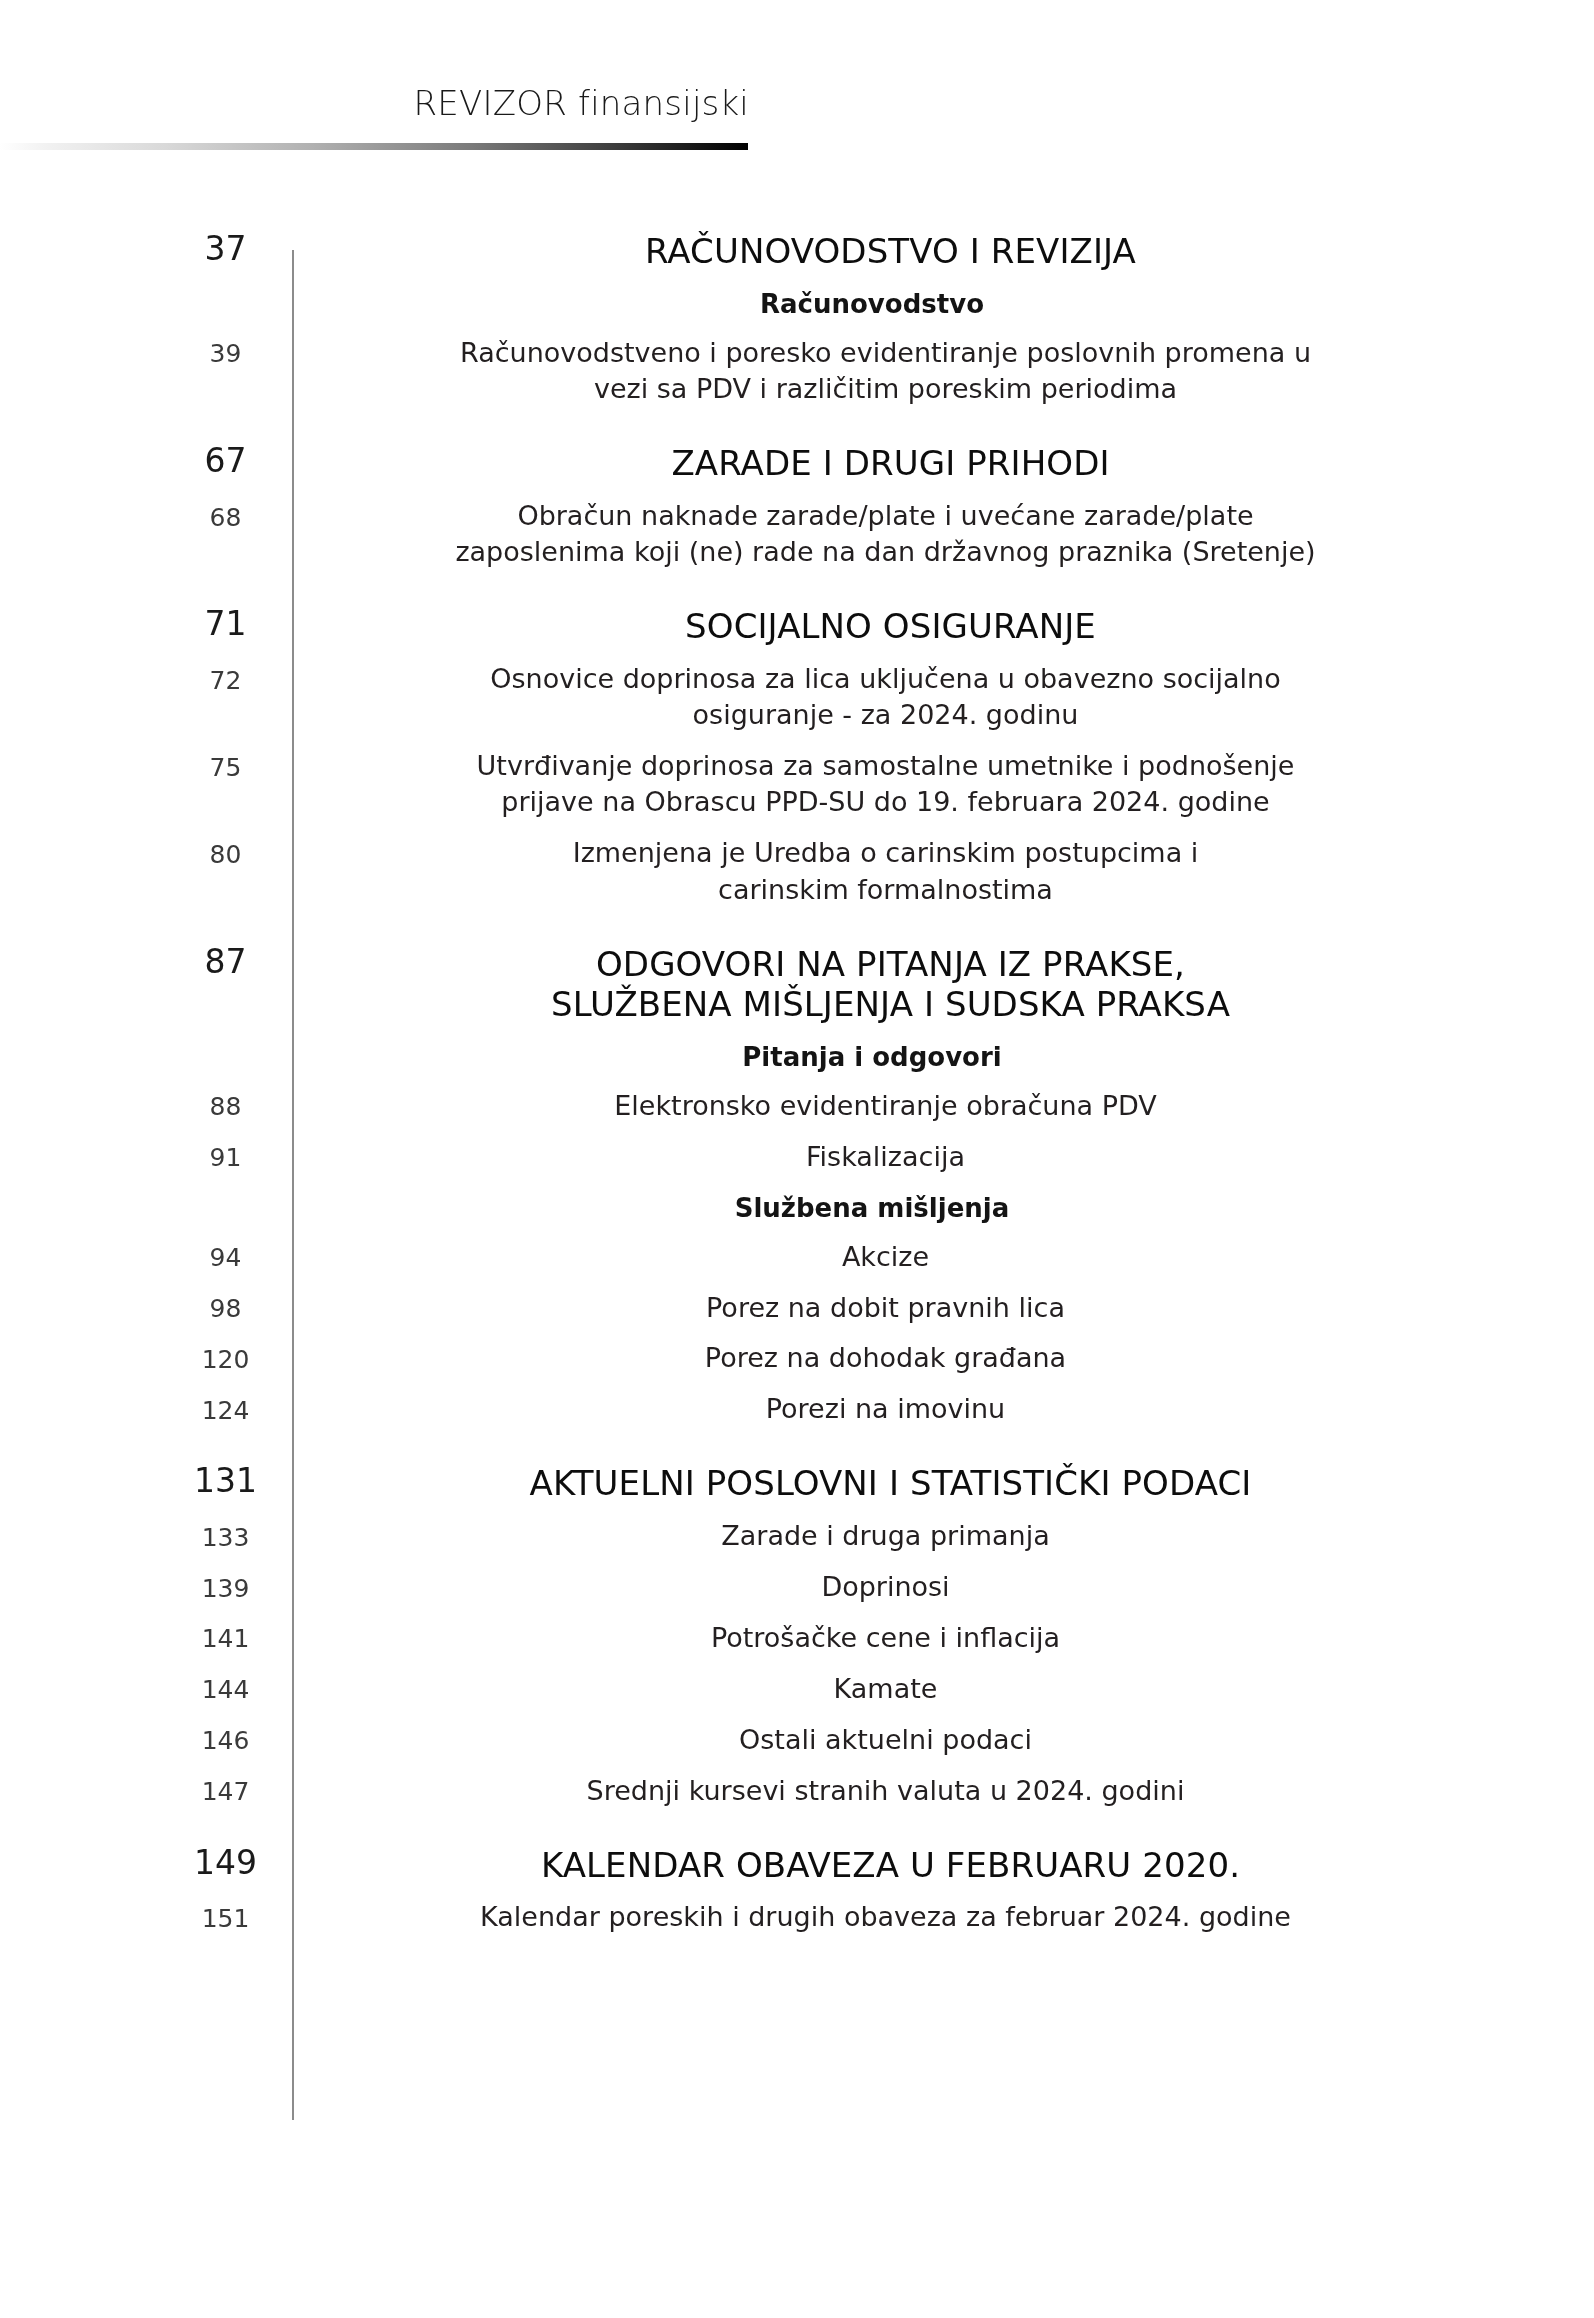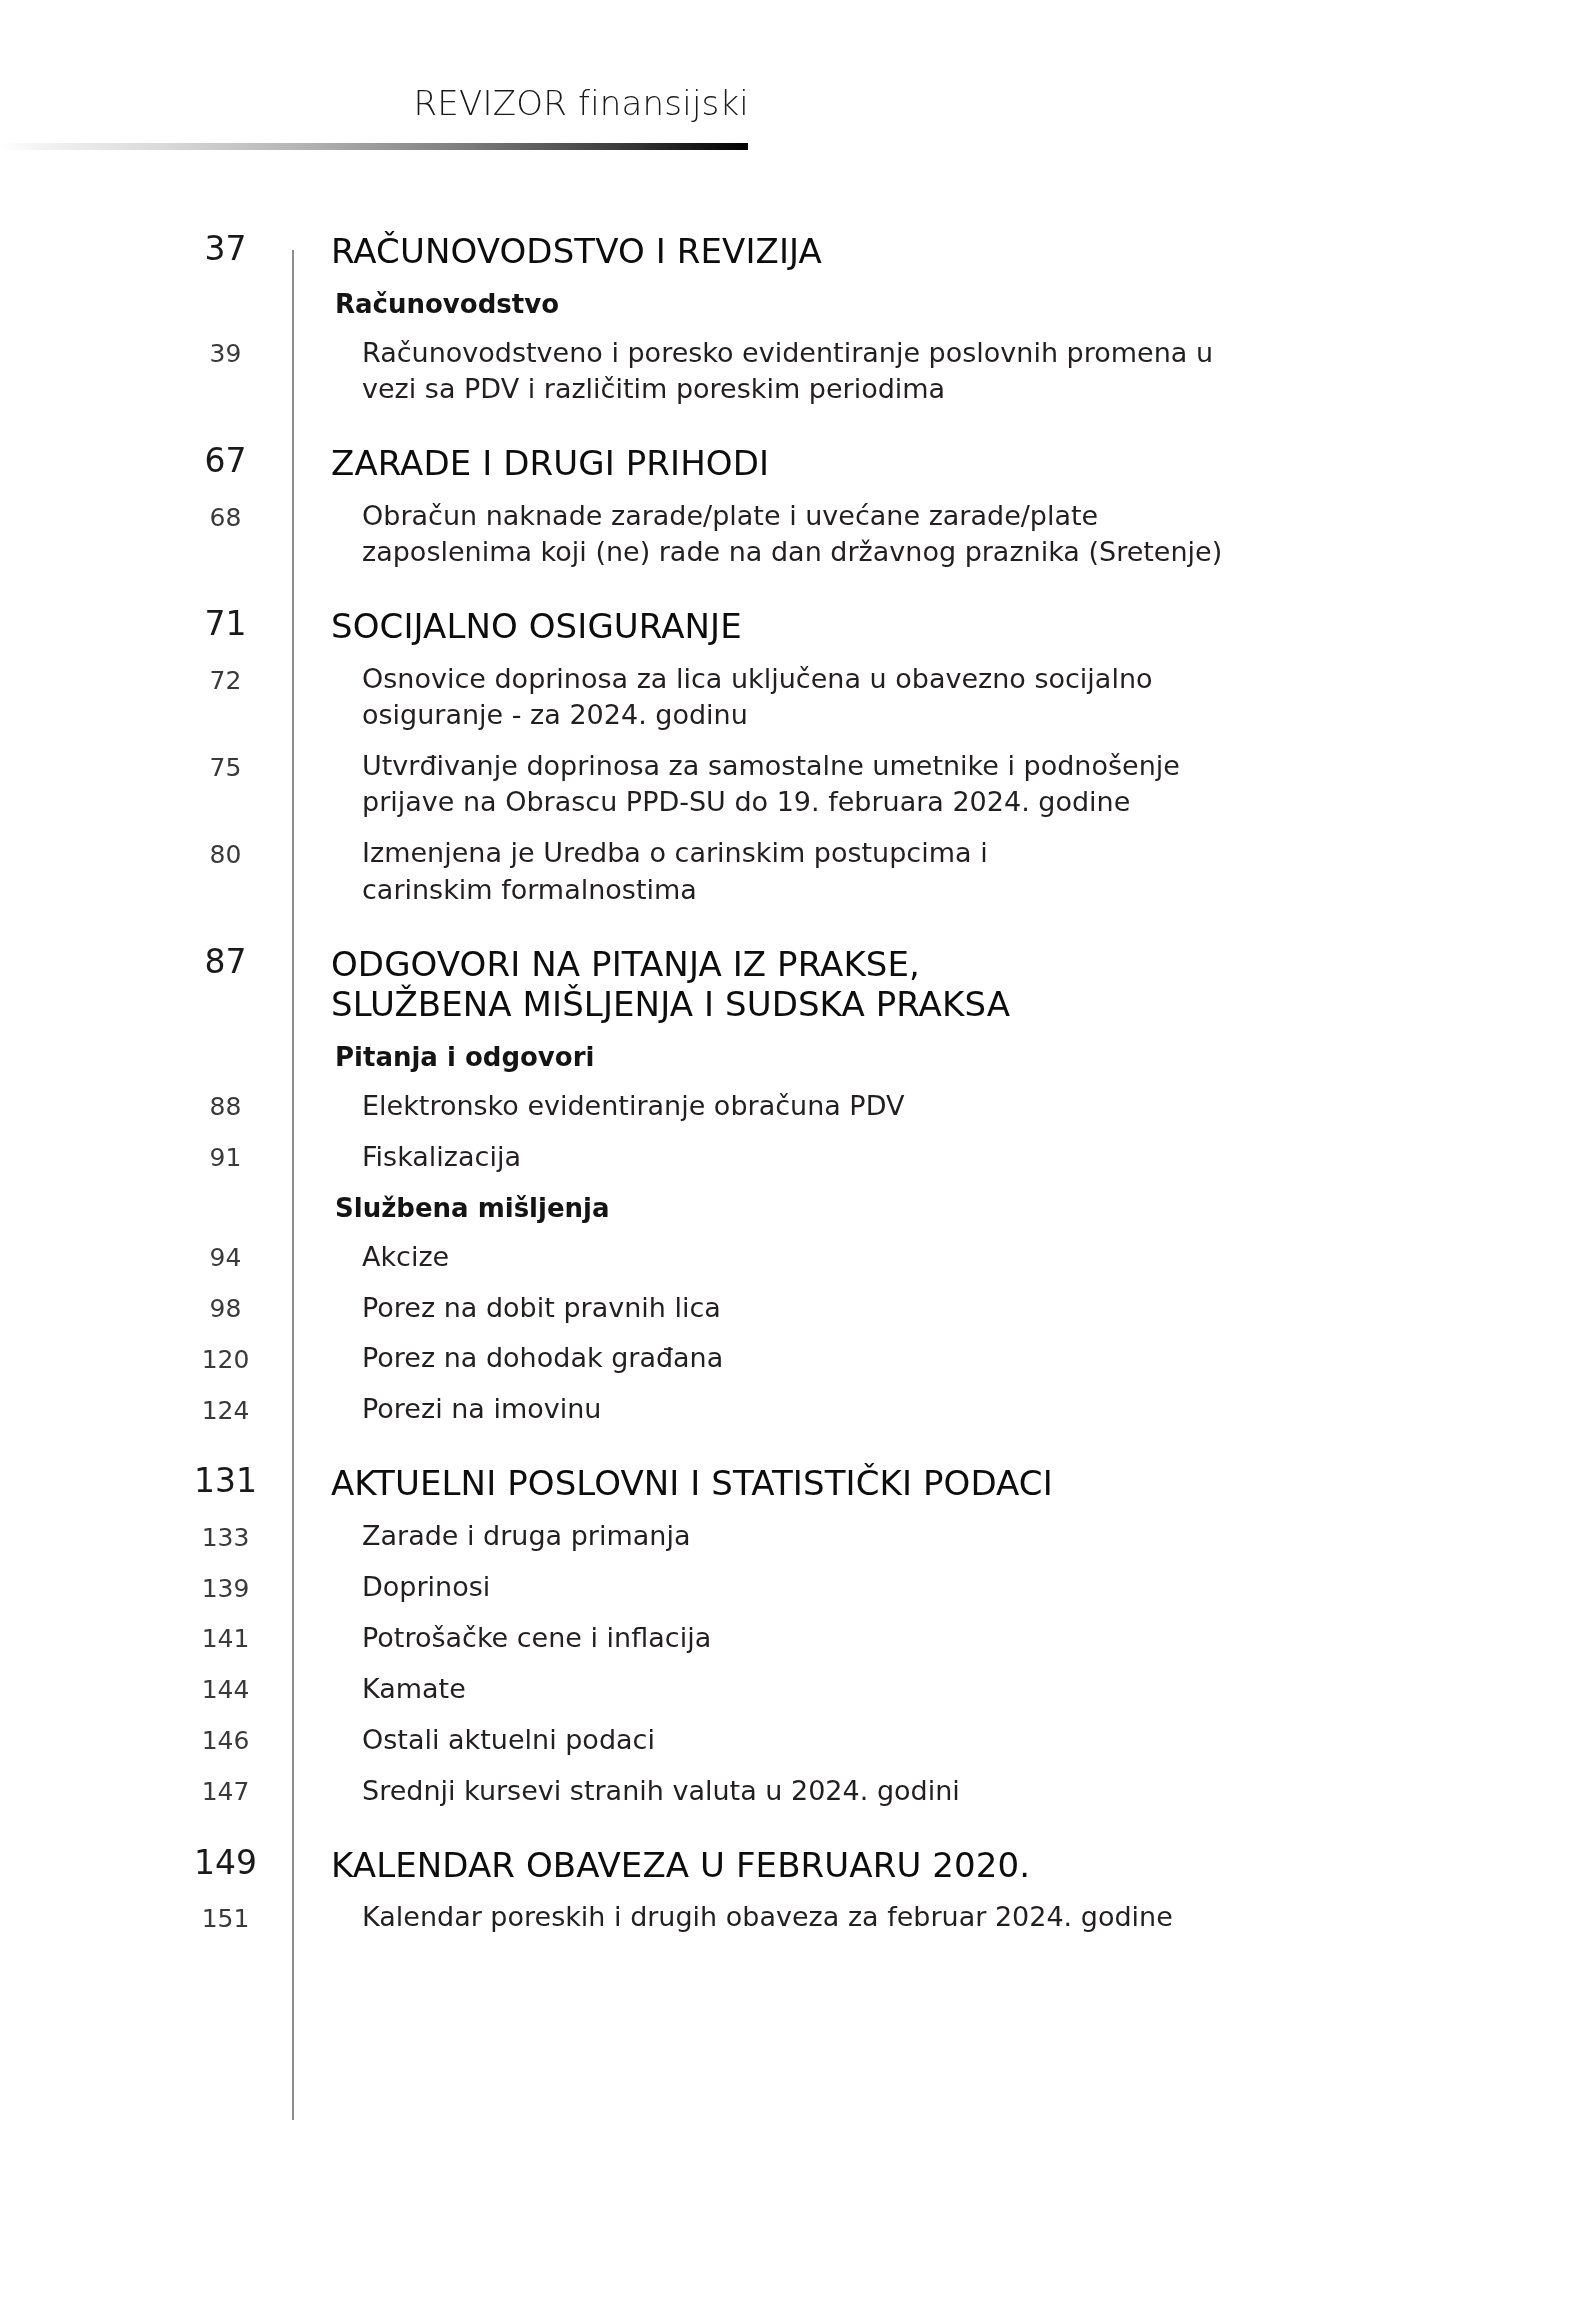--- a/index.html
+++ b/index.html
@@ -81,21 +81,21 @@
     padding-right: 23px;
     white-space: nowrap;
   }
   .txt {
     flex: 1 1 auto;
     padding-left: 39px;
     box-sizing: border-box;
   }
 
   
-  .row.section { margin-top: 36px; }
+  .row.section { margin-top: 36px; gap: 41px; }
   .row.section .num {
     font-size: 33px;
     font-weight: 400;
     color: #1a1a1a;
     line-height: 1.12;
   }
   .row.section .txt {
     font-size: 34px;
     font-weight: 400;
     color: #0d0d0d;
@@ -126,21 +126,21 @@
   .row.entry .txt {
     font-size: 27px;
     font-weight: 400;
     color: #231f20;
     line-height: 1.34;
     margin-left: 31px;
   }
 
   .row.first { margin-top: 0; }
 
-  .line { display: block; }
+  .line { display: block; text-align: center; }
 </style>
 </head>
 <body>
 
 <div class="page-header">
   <div class="header-title">REVIZOR finansijski</div>
   <div class="header-rule"></div>
 </div>
 
 <div class="toc">

